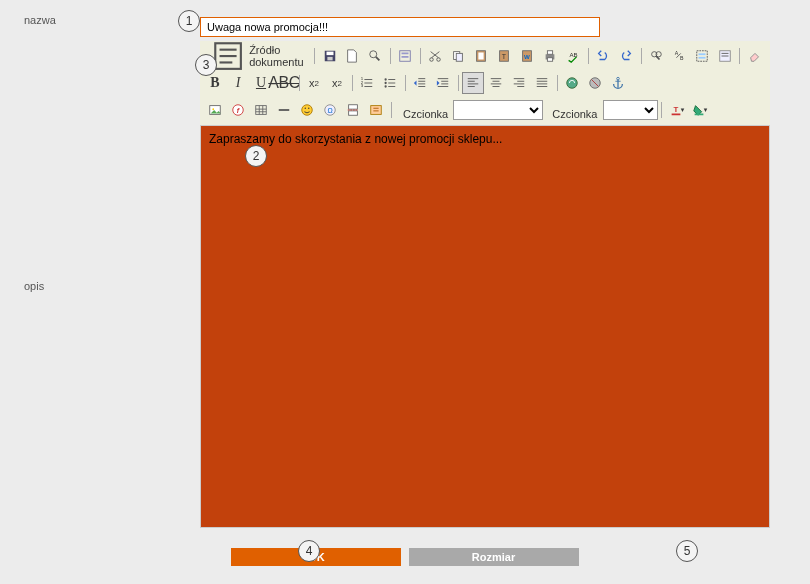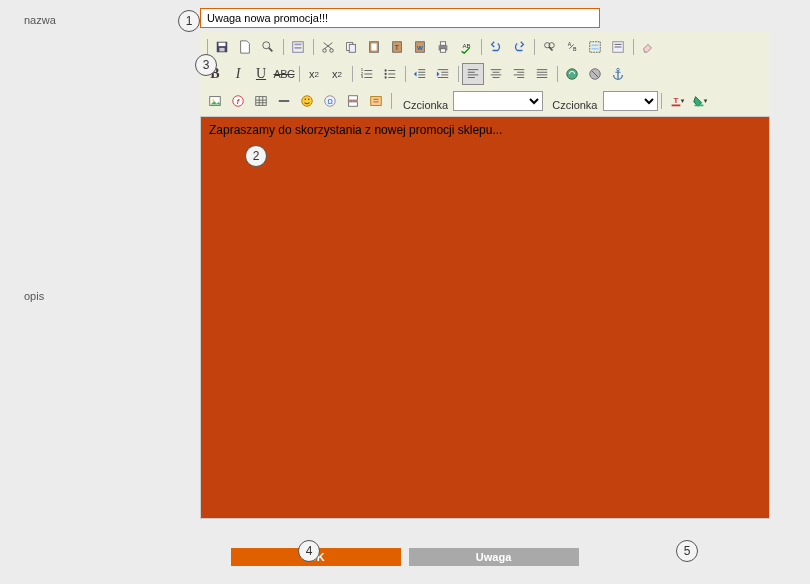--- a/index.html
+++ b/index.html
@@ -7,21 +7,21 @@
     font-family: Arial, sans-serif;
     font-size: 11px;
     background: #ececec;
     width: 810px;
     height: 584px;
     position: relative;
     color: #333;
   }
   .form-row { display: flex; align-items: flex-start; }
   .label-col { width: 200px; padding-left: 24px; padding-top: 14px; font-size: 11px; color: #555; }
-  .field-col { flex: 1; padding-top: 8px; }
+  .field-col { flex: 1; padding-top: 17px; }
   .name-input {
     width: 400px;
     height: 20px;
     border: 1px solid #e06000;
     padding: 2px 6px;
     font-size: 11px;
     outline: none;
     background: #fff;
   }
   .editor-wrap {
@@ -110,21 +110,21 @@
     line-height:18px; text-align:center;
     color:#fff;
     cursor:pointer;
     vertical-align:middle;
   }
   .btn-ok { background:#e06000; }
   .btn-cancel { background:#a9a9a9; margin-left:4px; }
   .bold { font-weight:bold; font-family: 'Times New Roman', serif; font-size:14px; }
   .italic { font-style:italic; font-family:'Times New Roman', serif; font-size:14px; }
   .underline { text-decoration:underline; font-family:'Times New Roman', serif; font-size:14px; }
-  .strike { text-decoration:line-through; font-size:11px; letter-spacing:-0.5px;justify-content:center; }
+  .strike { text-decoration:line-through; font-size:16px; letter-spacing:-0.5px;justify-content:center; }
 </style>
 </head>
 <body>
 
 <div class="circle-num" style="left:178px; top:10px;">
     <span>1</span>
   </div>
 <div class="circle-num" style="left:245px; top:145px;">
     <span>2</span>
   </div>
@@ -139,20 +139,29 @@
   </div>
 
 <div class="form-row">
   <div class="label-col"><span>nazwa</span></div>
   <div class="field-col">
     <input class="name-input" type="text" value="Uwaga nowa promocja!!!" style="">
     <div class="editor-wrap">
       <div class="toolbar">
 
         <div class="toolbar-row">
+          <span class="tb-text-btn">
+            <svg viewBox="0 0 16 16">
+                <rect x="2" y="2" width="12" height="12" fill="none" stroke="#555"></rect>
+                <line x1="4" y1="5" x2="12" y2="5" stroke="#555"></line>
+                <line x1="4" y1="8" x2="12" y2="8" stroke="#555"></line>
+                <line x1="4" y1="11" x2="10" y2="11" stroke="#555"></line>
+              </svg>
+            <span>Źródło dokumentu</span>
+          </span>
           <span class="tb-sep"></span>
           <span class="tb-btn">
               <svg viewBox="0 0 16 16">
                 <rect x="2" y="2" width="12" height="12" fill="#446"></rect>
                 <rect x="4" y="3" width="8" height="4" fill="#fff"></rect>
                 <rect x="5" y="9" width="6" height="4" fill="#ccc"></rect>
               </svg>
             </span>
           <span class="tb-btn">
               <svg viewBox="0 0 16 16">
@@ -453,18 +462,18 @@
         </div>
 
       </div>
       <div class="content-area">
         <span>Zapraszamy do skorzystania z nowej promocji sklepu...</span>
       </div>
     </div>
   </div>
 </div>
 
-<div style="position:absolute; left:24px; top:280px; font-size:11px; color:#555;margin-top:10px;"><span>opis</span></div>
+<div style="position:absolute; left:24px; top:280px; font-size:11px; color:#555;"><span>opis</span></div>
 
 <div class="btn-row">
   <span class="action-btn btn-ok">OK</span>
-  <span class="action-btn btn-cancel">Uwaga</span>
+  <span class="action-btn btn-cancel">Rozmiar</span>
 </div>
 
 </body></html>

